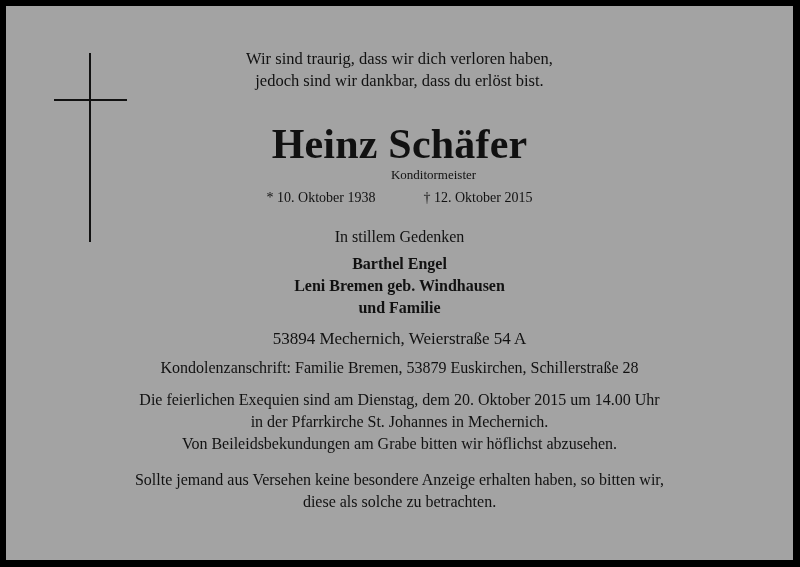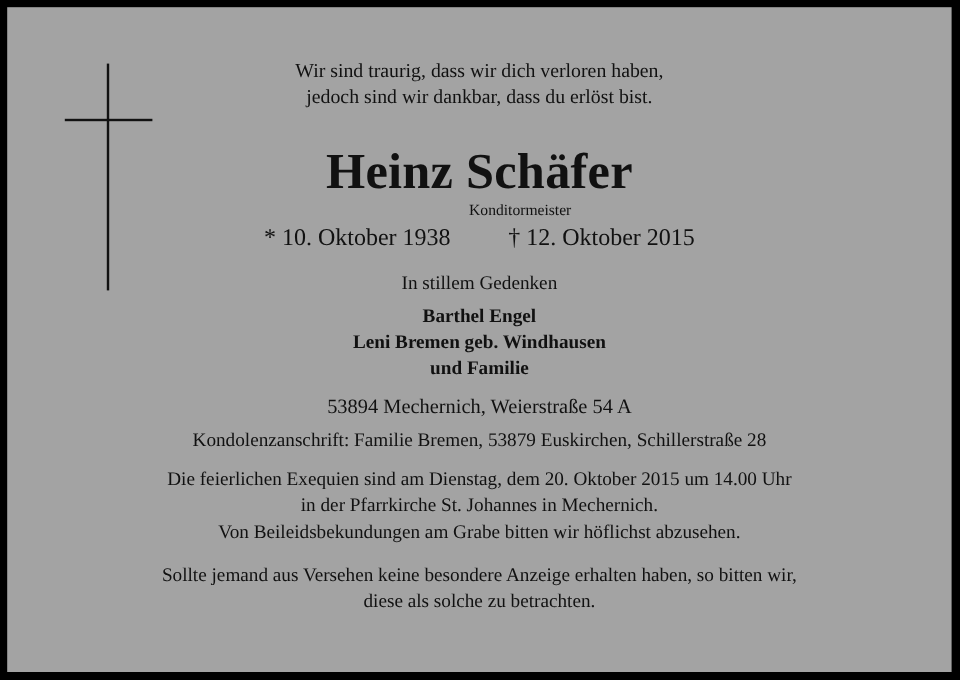--- a/index.html
+++ b/index.html
@@ -19,21 +19,21 @@
       width: 2px; height: 189px; background: #111;
     }
     .cross-h {
       position: absolute; left: 48px; top: 93px;
       width: 73px; height: 2px; background: #111;
     }
     .line { position: absolute; left: 0; width: 787px; text-align: center; white-space: nowrap; }
     .verse { top: 42px; font-size: 16.5px; line-height: 22px; }
     .name { top: 114px; font-size: 42px; font-weight: bold; line-height: 48px; letter-spacing: 0.2px; }
     .occupation { top: 159px; font-size: 13px; line-height: 20px; padding-left: 34px; }
-    .dates { top: 181px; font-size: 20px; line-height: 22px; }
+    .dates { top: 181px; font-size: 14px; line-height: 22px; }
     .dates span { display: inline-block; }
     .dates .gap { width: 48px; }
     .memory { top: 221px; font-size: 16px; line-height: 20px; }
     .mourners { top: 247px; font-size: 16px; font-weight: bold; line-height: 22px; }
     .address { top: 322px; font-size: 17px; line-height: 22px; }
     .condol { top: 351px; font-size: 16px; line-height: 22px; }
     .service { top: 383px; font-size: 16px; line-height: 22px; }
     .closing { top: 463px; font-size: 16px; line-height: 22px; }
   </style>
 </head>

